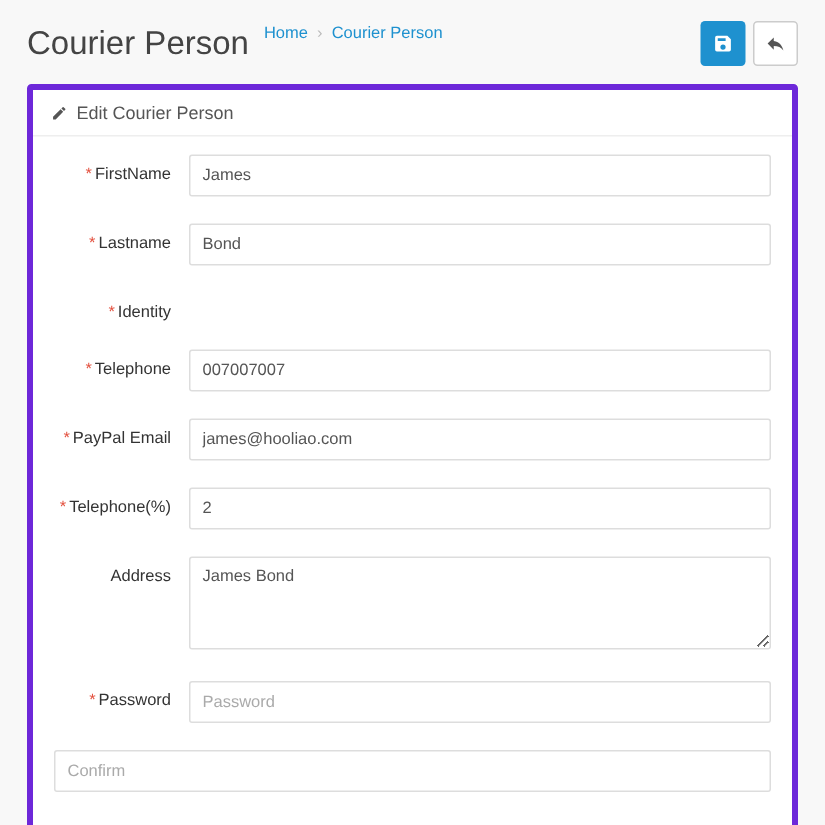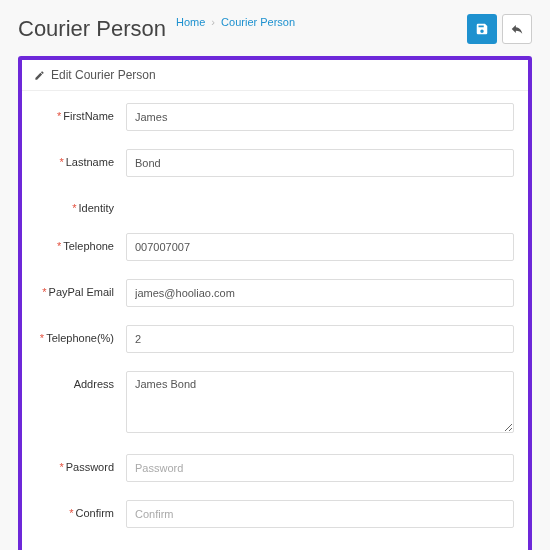--- a/index.html
+++ b/index.html
@@ -102,19 +102,18 @@
         <label class="form-label"><span>Address</span></label>
         <div class="form-control-wrap"><textarea class="form-control" style="">James Bond</textarea></div>
       </div>
 
       <div class="form-group">
         <label class="form-label"><span class="req">*</span><span>Password</span></label>
         <div class="form-control-wrap"><input type="password" class="form-control" placeholder="Password" style=""></div>
       </div>
 
       <div class="form-group">
-        <label class="form-label"><span class="req">*</span><span>Confirm</span></label>
         <div class="form-control-wrap"><input type="password" class="form-control" placeholder="Confirm" style=""></div>
       </div>
 
     </div>
   </div>
 </div>
 
 </body></html>

